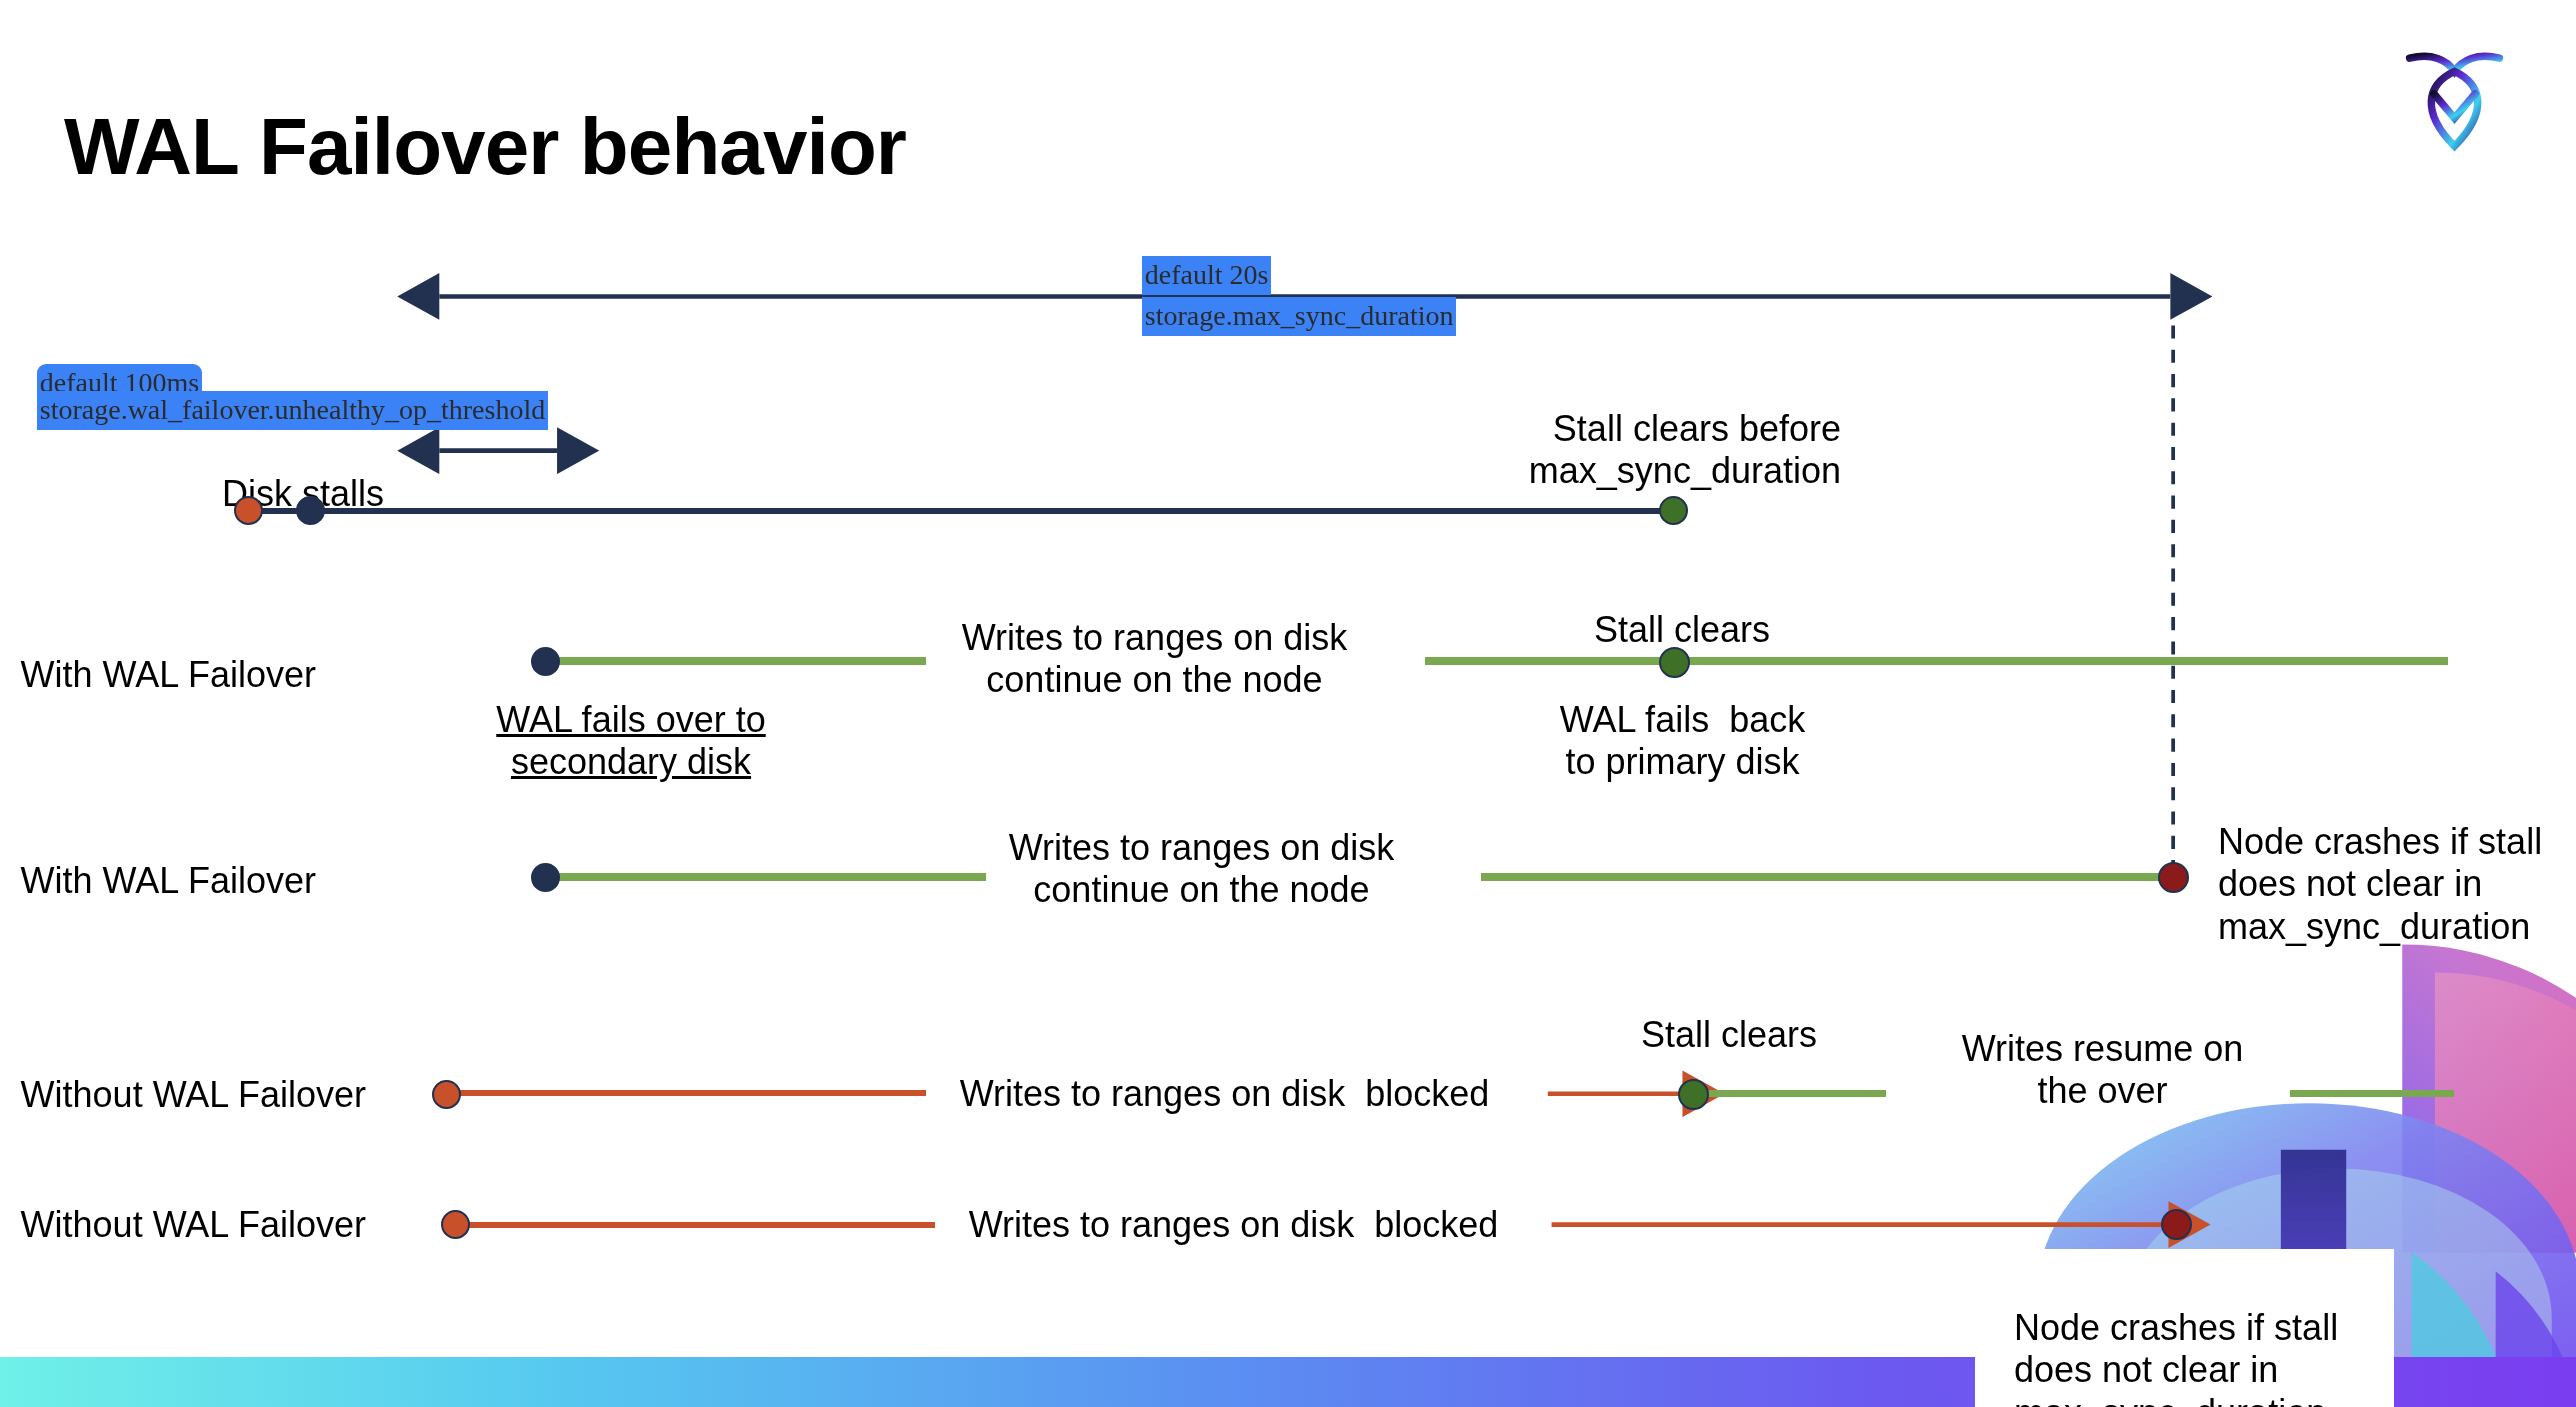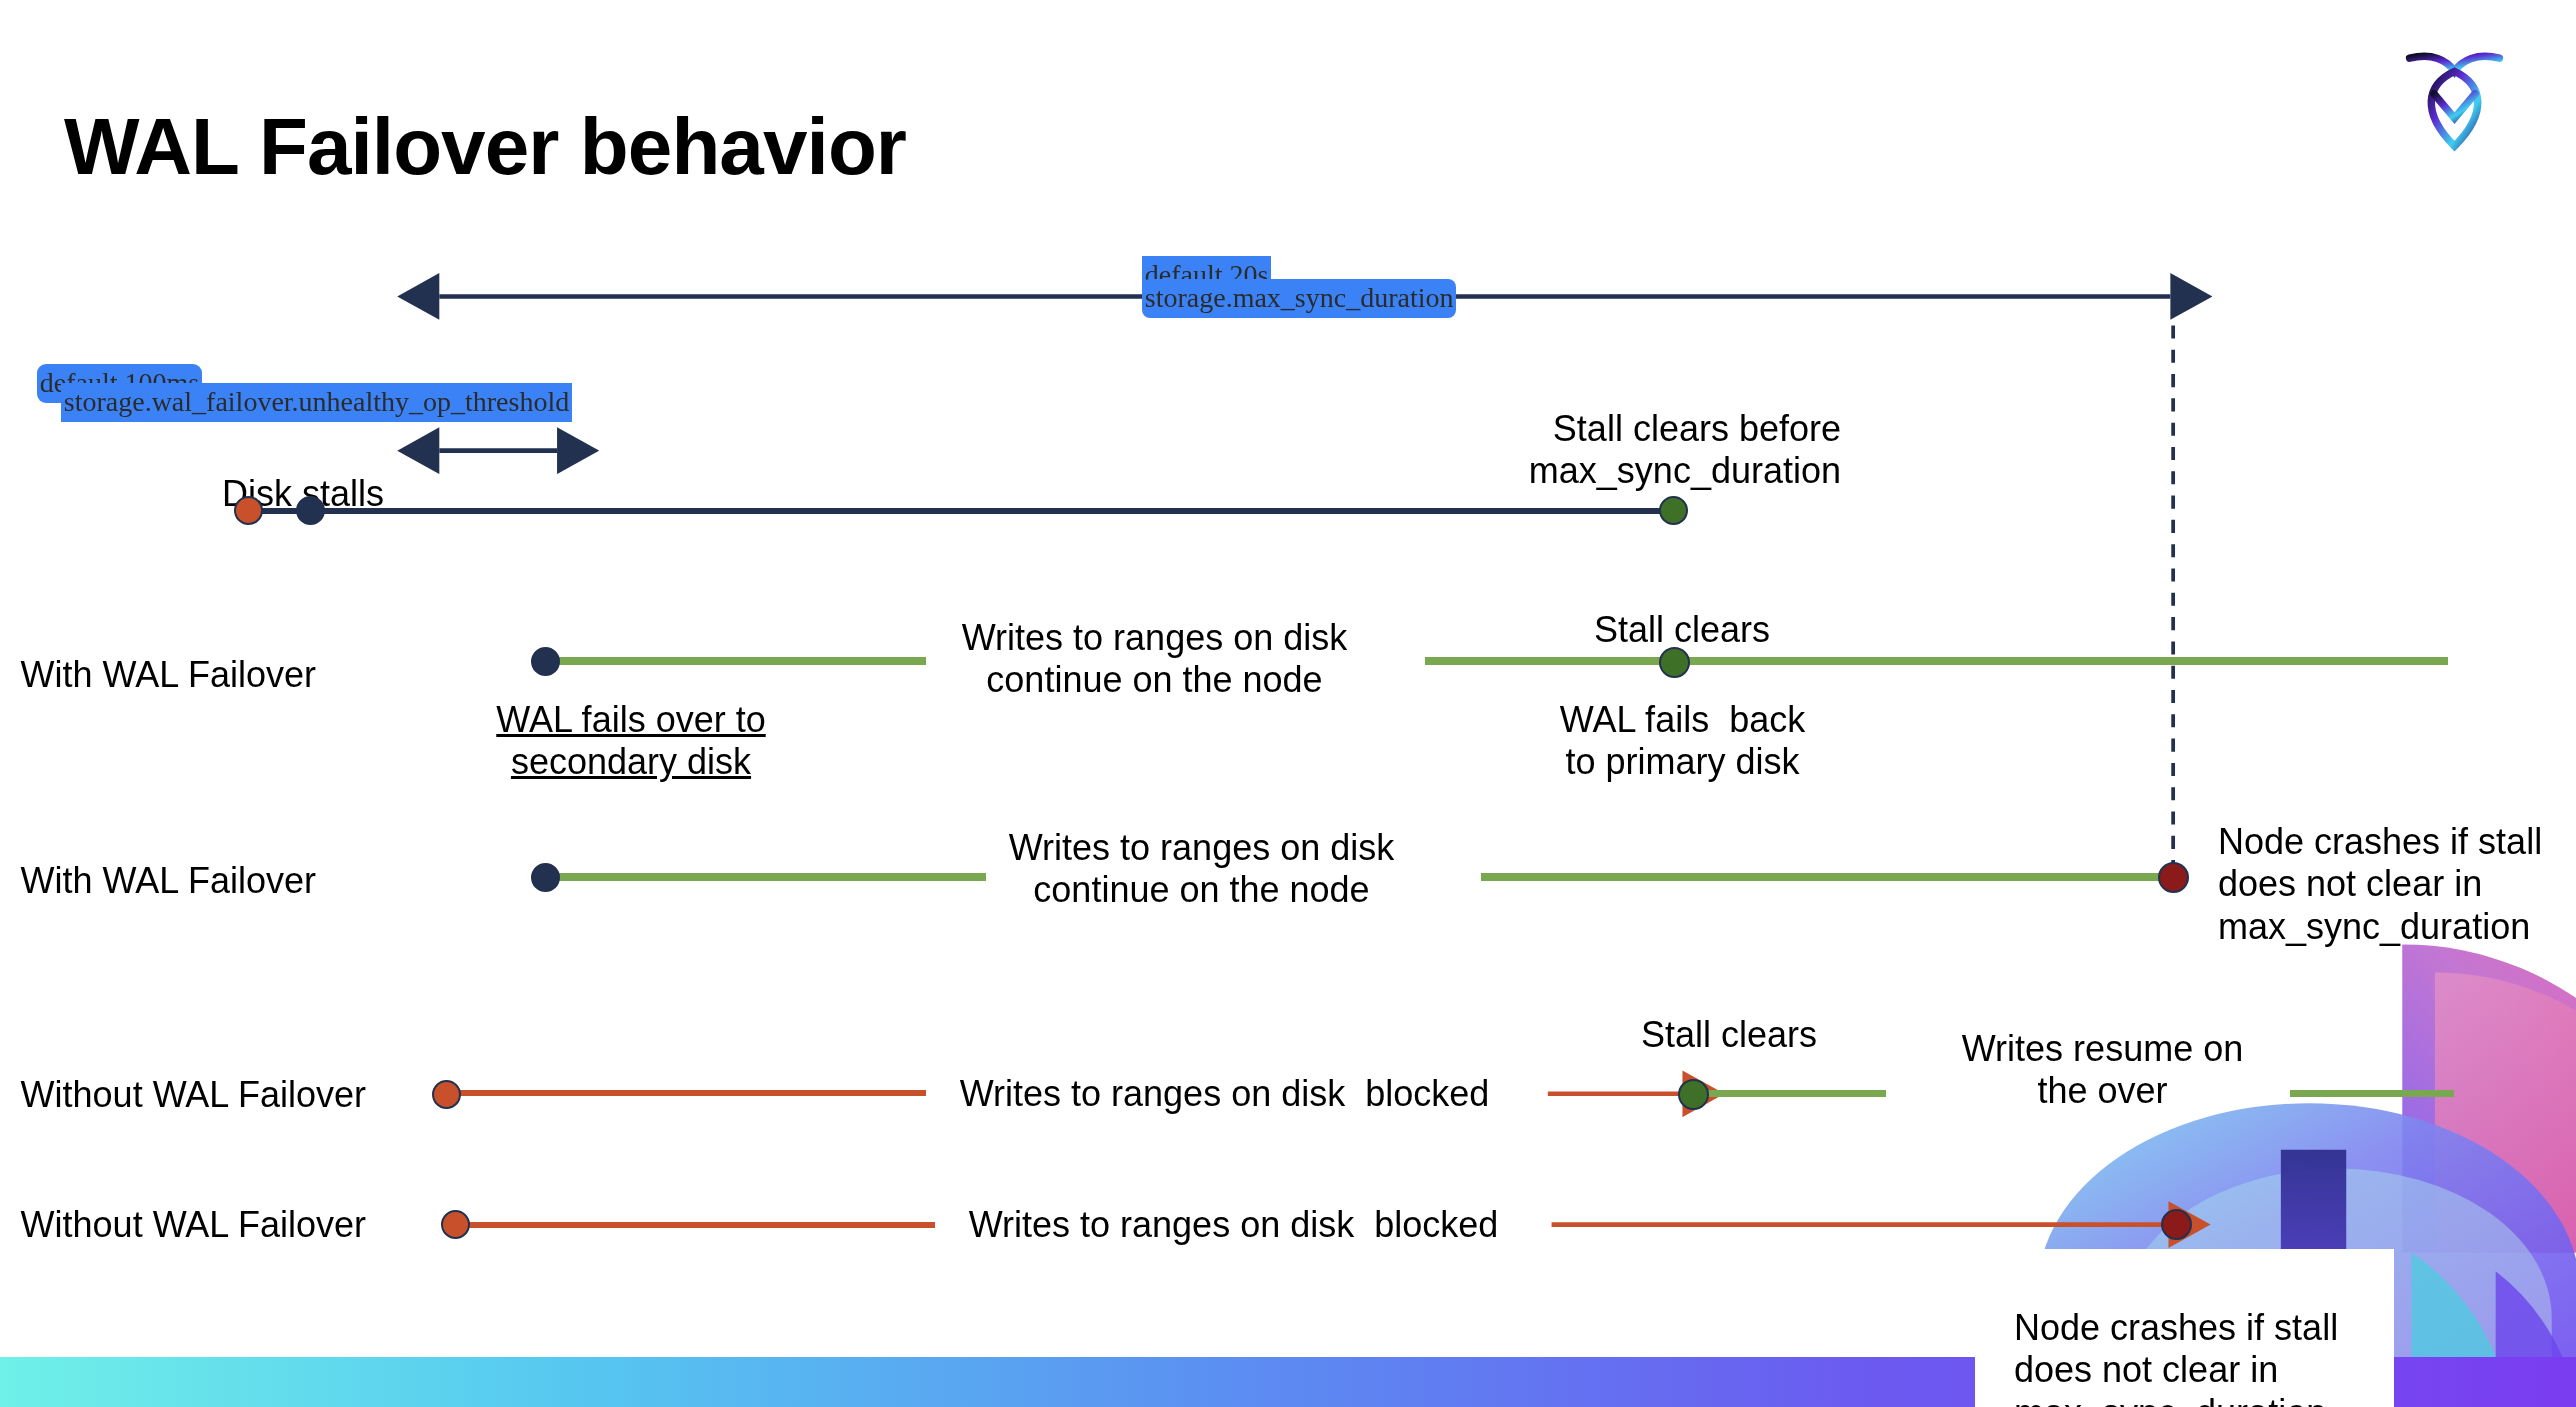--- a/index.html
+++ b/index.html
@@ -140,24 +140,24 @@
     <line x1="470" y1="482" x2="596" y2="482" stroke="#22314f" stroke-width="5" marker-start="url(#navyL)" marker-end="url(#navyR)"></line>
 
     <line x1="2325" y1="322" x2="2325" y2="925" stroke="#22314f" stroke-width="4" stroke-dasharray="14 12"></line>
 
     <line x1="1656" y1="1170" x2="1800" y2="1170" stroke="#c8502a" stroke-width="5" marker-end="url(#orangeR)"></line>
 
     <line x1="1660" y1="1310" x2="2320" y2="1310" stroke="#c8502a" stroke-width="5" marker-end="url(#orangeR)"></line>
   </svg>
 
   <div class="code" style="left:1142px;top:256px;">default 20s</div>
-  <div class="code" style="left:1142px;top:279px;border-radius:8px;">storage.max_sync_duration</div>
+  <div class="code" style="left:1142px;top:297px;">storage.max_sync_duration</div>
 
   <div class="code" style="left:37px;top:364px;border-radius:9px;">default 100ms</div>
-  <div class="code" style="left:37px;top:383px;margin-left:24px;">storage.wal_failover.unhealthy_op_threshold</div>
+  <div class="code" style="left:37px;top:391px;">storage.wal_failover.unhealthy_op_threshold</div>
 
   <div class="rowlabel" style="left:222px;top:494px;transform:translateY(-50%);">Disk stalls</div>
   <div class="seg" style="left:250px;top:508px;width:1424px;height:5.6px;background:#22314f;"></div>
   <div class="dot" style="left:234px;top:496px;width:29px;height:29px;background:#c8502a;border:2.8px solid #22314f;"></div>
   <div class="dot" style="left:296px;top:496px;width:29px;height:29px;background:#22314f;border:2.8px solid #22314f;"></div>
   <div class="dot" style="left:1659px;top:496px;width:29px;height:29px;background:#3f7028;border:2.8px solid #22314f;"></div>
   <div class="lbl c" style="left:1505px;top:408px;width:336px;text-align:right;">Stall clears before
 max_sync_duration</div>
 
   <div class="rowlabel" style="left:20.6px;top:675px;transform:translateY(-50%);">With WAL Failover</div>

